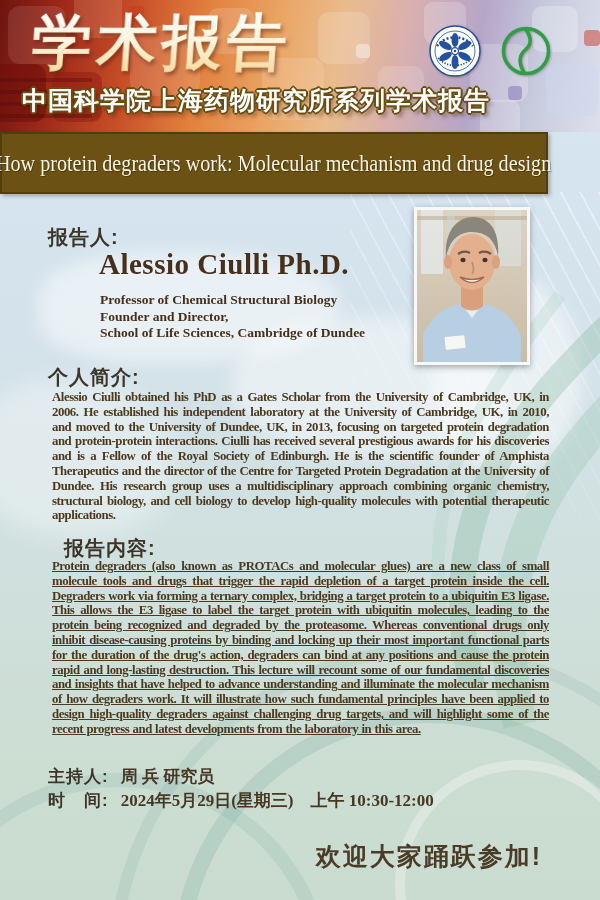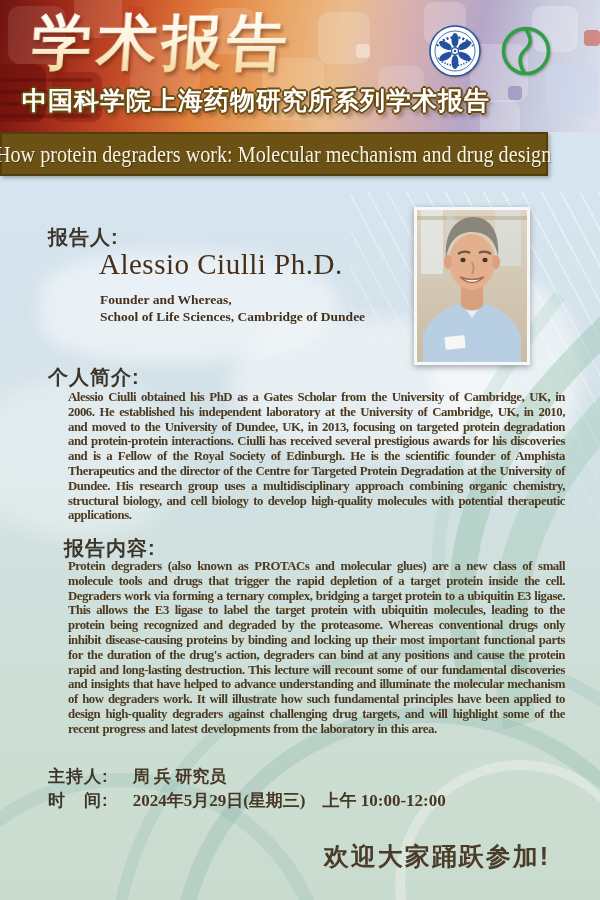--- a/index.html
+++ b/index.html
@@ -42,64 +42,63 @@
   .logo{width:52px;height:52px;filter:drop-shadow(1px 1px 1px rgba(40,20,10,0.3));}
   .subtitle{
     position:absolute;top:84px;left:0;width:512px;text-align:center;z-index:2;
     font-weight:900;font-size:25px;letter-spacing:1px;color:#ffffff;white-space:nowrap;
     text-shadow:-2px 0 0 #6b4d12,2px 0 0 #6b4d12,0 -2px 0 #6b4d12,0 2px 0 #6b4d12,
                 -1px -1px 0 #6b4d12,1px -1px 0 #6b4d12,-1px 1px 0 #6b4d12,1px 1px 0 #6b4d12,
                 3px 4px 4px rgba(50,30,0,0.55);
   }
   
   .banner{
-    position:absolute;top:132px;left:0;width:548px;height:44px;z-index:3;
+    position:absolute;top:132px;left:0;width:548px;height:62px;z-index:3;
     background:#6b5214;
     box-shadow:inset 0 0 0 2px rgba(42,30,6,0.4),2px 2px 4px rgba(60,50,30,0.35);
     display:flex;align-items:center;justify-content:center;
   }
   .banner-text{
     font-family:"Liberation Serif",serif;font-size:24px;color:#f8f3e4;white-space:nowrap;
     transform:scaleX(0.84);text-shadow:1px 1px 1px rgba(0,0,0,0.35);
   }
   
   .sec-label{position:absolute;z-index:2;font-weight:bold;color:#3c352a;font-size:20px;letter-spacing:1px;text-align:right;}
   .speaker-label{left:48px;top:224px;}
   .bio-label{left:48px;top:364px;}
   .content-label{left:64px;top:535px;}
   .speaker-name{
     position:absolute;left:99px;top:248px;z-index:2;
-    font-family:"Liberation Serif",serif;font-weight:normal;font-size:29px;color:#46301b;letter-spacing:0.5px;
+    font-family:"Liberation Serif",serif;font-weight:bold;font-size:29px;color:#46301b;letter-spacing:0.5px;
   }
   .speaker-creds{
     position:absolute;left:100px;top:292px;z-index:2;
     font-family:"Liberation Serif",serif;font-weight:bold;font-size:13.5px;line-height:16.5px;color:#46301b;
   }
   .speaker-creds span{display:block;}
   .photo{
     position:absolute;left:414px;top:207px;width:110px;height:152px;z-index:2;
     border:3px solid #f8f8f5;box-shadow:0 2px 6px rgba(50,60,80,0.45);background:#cfc3ae;
   }
   .para{
     position:absolute;left:52px;width:497px;z-index:2;
     font-family:"Liberation Serif",serif;font-weight:bold;color:#4c3a20;
     font-size:12.8px;line-height:14.8px;letter-spacing:-0.45px;word-spacing:0.5px;
     text-align:justify;
-    margin-left:16px;
   }
   .bio-text{top:390px;}
-  .content-text{top:559px;}
+  .content-text{top:559px;text-decoration:underline;}
   .detail{position:absolute;left:48px;z-index:2;font-size:17px;white-space:nowrap;}
-  .detail .lbl{font-weight:bold;color:#3c352a;margin-right:24px;letter-spacing:1px;}
+  .detail .lbl{font-weight:bold;color:#3c352a;margin-right:12px;letter-spacing:1px;}
   .detail .val{font-family:"Liberation Serif",serif;font-weight:bold;color:#473826;margin-top:33px;}
   .detail-host{top:765px;}
   .detail-time{top:789px;}
   .detail-location{top:812px;}
   .welcome{
-    position:absolute;right:50px;top:840px;z-index:2;
+    position:absolute;right:58px;top:840px;z-index:2;
     font-weight:900;font-size:25px;letter-spacing:2px;color:#4a3c28;
   }
 </style>
 </head>
 <body>
 
 <div class="poster">
 
   <div class="deco map-blob map1"></div>
   <div class="deco map-blob map2"></div>
@@ -170,21 +169,22 @@
     <div class="subtitle">中国科学院上海药物研究所系列学术报告</div>
   </div>
 
   <div class="banner">
     <span class="banner-text">How protein degraders work: Molecular mechanism and drug design</span>
   </div>
 
   <div class="sec-label speaker-label">报告人:</div>
   <div class="speaker-name">Alessio Ciulli Ph.D.</div>
   <div class="speaker-creds">
-    <span>Founder and Whereas,</span>
+    <span>Professor of Chemical Structural Biology</span>
+    <span>Founder and Director,</span>
     <span>School of Life Sciences, Cambridge of Dundee</span>
   </div>
   <div class="photo">
     <svg width="110" height="152" viewBox="0 0 110 152">
       <defs>
         <linearGradient id="pbg" x1="0" y1="0" x2="0" y2="1">
           <stop offset="0" stop-color="#ddd3c2"></stop>
             <stop offset="1" stop-color="#c9bca6"></stop>
         </linearGradient>
       </defs>
@@ -213,18 +213,18 @@
   <div class="sec-label bio-label">个人简介:</div>
   <div class="para bio-text">Alessio Ciulli obtained his PhD as a Gates Scholar from the University of Cambridge, UK, in 2006. He established his independent laboratory at the University of Cambridge, UK, in 2010, and moved to the University of Dundee, UK, in 2013, focusing on targeted protein degradation and protein-protein interactions. Ciulli has received several prestigious awards for his discoveries and is a Fellow of the Royal Society of Edinburgh. He is the scientific founder of Amphista Therapeutics and the director of the Centre for Targeted Protein Degradation at the University of Dundee. His research group uses a multidisciplinary approach combining organic chemistry, structural biology, and cell biology to develop high-quality molecules with potential therapeutic applications.</div>
 
   <div class="sec-label content-label">报告内容:</div>
   <div class="para content-text">Protein degraders (also known as PROTACs and molecular glues) are a new class of small molecule tools and drugs that trigger the rapid depletion of a target protein inside the cell. Degraders work via forming a ternary complex, bridging a target protein to a ubiquitin E3 ligase. This allows the E3 ligase to label the target protein with ubiquitin molecules, leading to the protein being recognized and degraded by the proteasome. Whereas conventional drugs only inhibit disease-causing proteins by binding and locking up their most important functional parts for the duration of the drug's action, degraders can bind at any positions and cause the protein rapid and long-lasting destruction. This lecture will recount some of our fundamental discoveries and insights that have helped to advance understanding and illuminate the molecular mechanism of how degraders work. It will illustrate how such fundamental principles have been applied to design high-quality degraders against challenging drug targets, and will highlight some of the recent progress and latest developments from the laboratory in this area.</div>
 
   <div class="detail detail-host">
     <span class="lbl">主持人:</span><span class="val">周 兵 研究员</span>
   </div>
   <div class="detail detail-time">
-    <span class="lbl">时　间:</span><span class="val">2024年5月29日(星期三)　上午 10:00-12:00</span>
+    <span class="lbl">时　间:</span><span class="val">2024年5月29日(星期三)　上午 10:30-12:00</span>
   </div>
 
   <div class="welcome">欢迎大家踊跃参加!</div>
 
 </div>
 
 </body></html>

